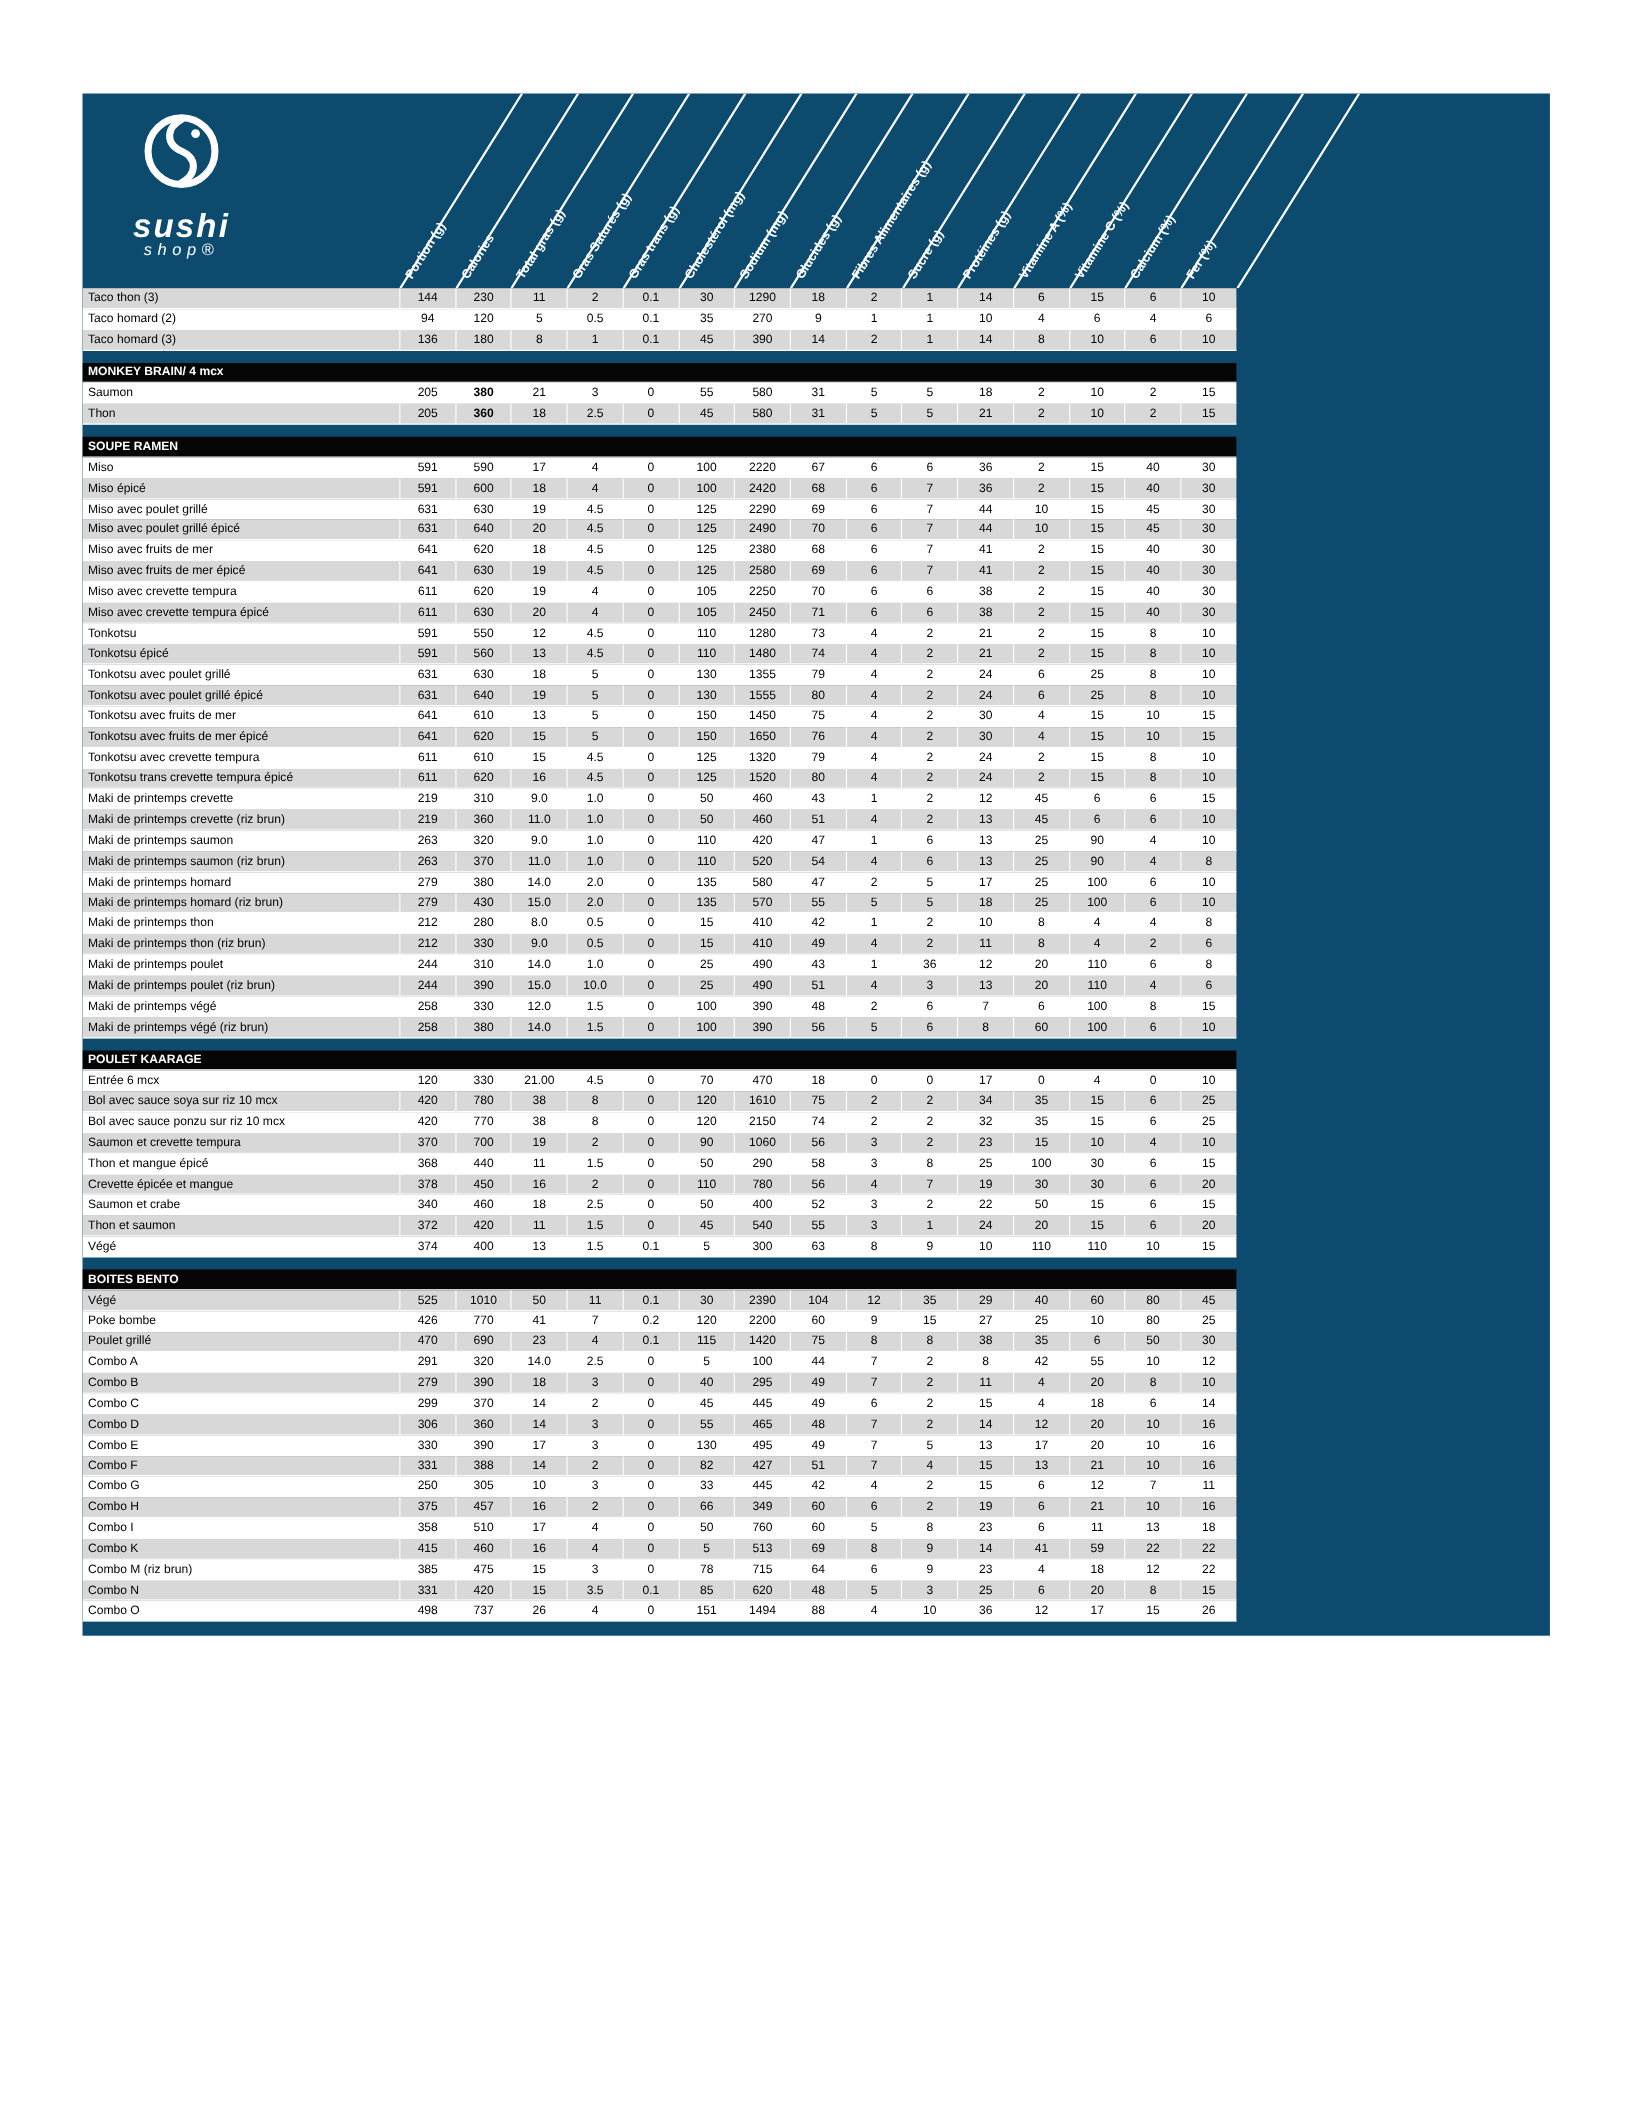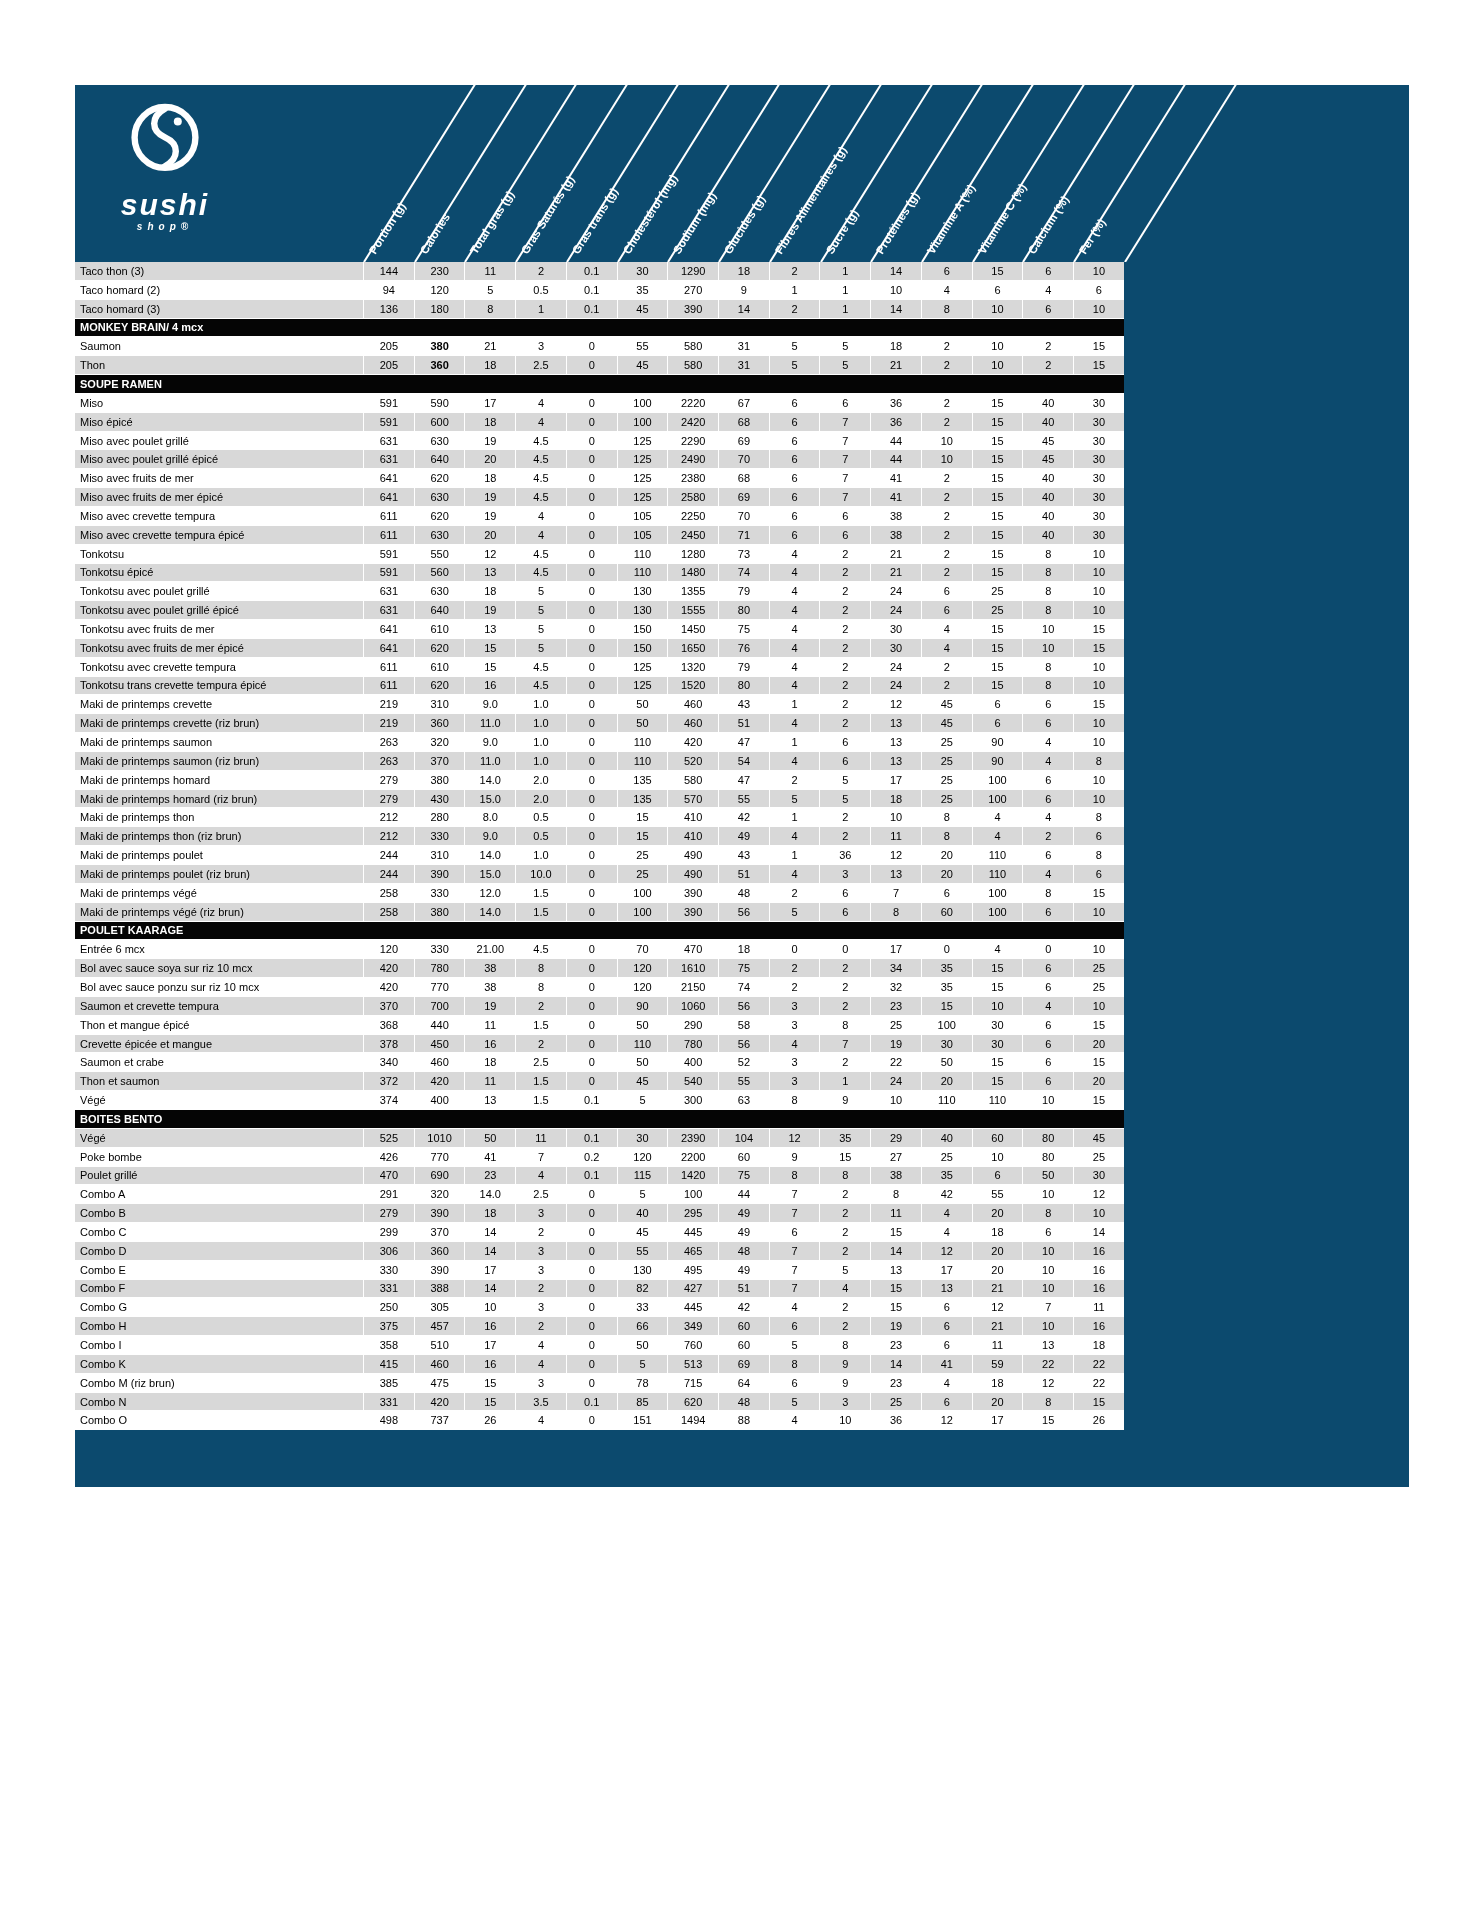--- a/index.html
+++ b/index.html
@@ -1,33 +1,33 @@
 <!DOCTYPE html>
 <html><head>
 <meta charset="utf-8">
 <style>
   html,body{margin:0;padding:0;}
   body{width:1484px;height:1920px;background:#ffffff;font-family:"Liberation Sans",sans-serif;position:relative;}
   .panel{position:absolute;left:75px;top:85px;width:1334px;height:1402px;background:#0c4a6e;overflow:hidden;}
   
   .logo{position:absolute;left:10px;top:6px;width:160px;text-align:center;color:#fff;}
   .logo-word{font-weight:bold;font-style:italic;font-size:30px;letter-spacing:2px;line-height:28px;}
-  .logo-sub{font-weight:bold;font-style:italic;font-size:10px;letter-spacing:5px;line-height:16px;}
+  .logo-sub{font-weight:normal;font-style:italic;font-size:15px;letter-spacing:5px;line-height:16px;}
   
   .diag-header{position:absolute;left:0;top:0;width:100%;height:177px;overflow:hidden;}
   .diag-label{position:absolute;bottom:6px;color:#ffffff;font-size:11.5px;font-weight:bold;white-space:nowrap;
               transform:rotate(-58deg);transform-origin:left bottom;}
   .diag-line{position:absolute;bottom:0;width:2px;height:225px;background:#ffffff;
              transform:rotate(32deg);transform-origin:bottom center;}
   
   .table{position:absolute;left:0;top:177px;width:1049px;}
   .row,.section-row{display:flex;box-sizing:border-box;height:18.85px;border-bottom:1px solid #ffffff;}
   .row.gray{background:#d8d8d8;justify-content:space-between;}
   .row.white{background:#ffffff;align-items:center;}
-  .section-row{background:#050505;color:#ffffff;font-weight:bold;font-size:11px;align-items:center;padding-left:5px;}
+  .section-row{background:#050505;color:#ffffff;font-weight:bold;font-size:11px;align-items:center;padding-left:5px;margin-top:11px;}
   .cell{display:flex;align-items:center;box-sizing:border-box;font-size:11px;color:#000;}
   .cell.name{flex:0 0 288px;padding-left:5px;}
   .cell.num{flex:0 0 50.73px;justify-content:center;border-left:1px solid #ffffff;}
   .cell.num.b{font-weight:bold;}
 </style>
 </head>
 <body>
 
 <div class="panel">
 

